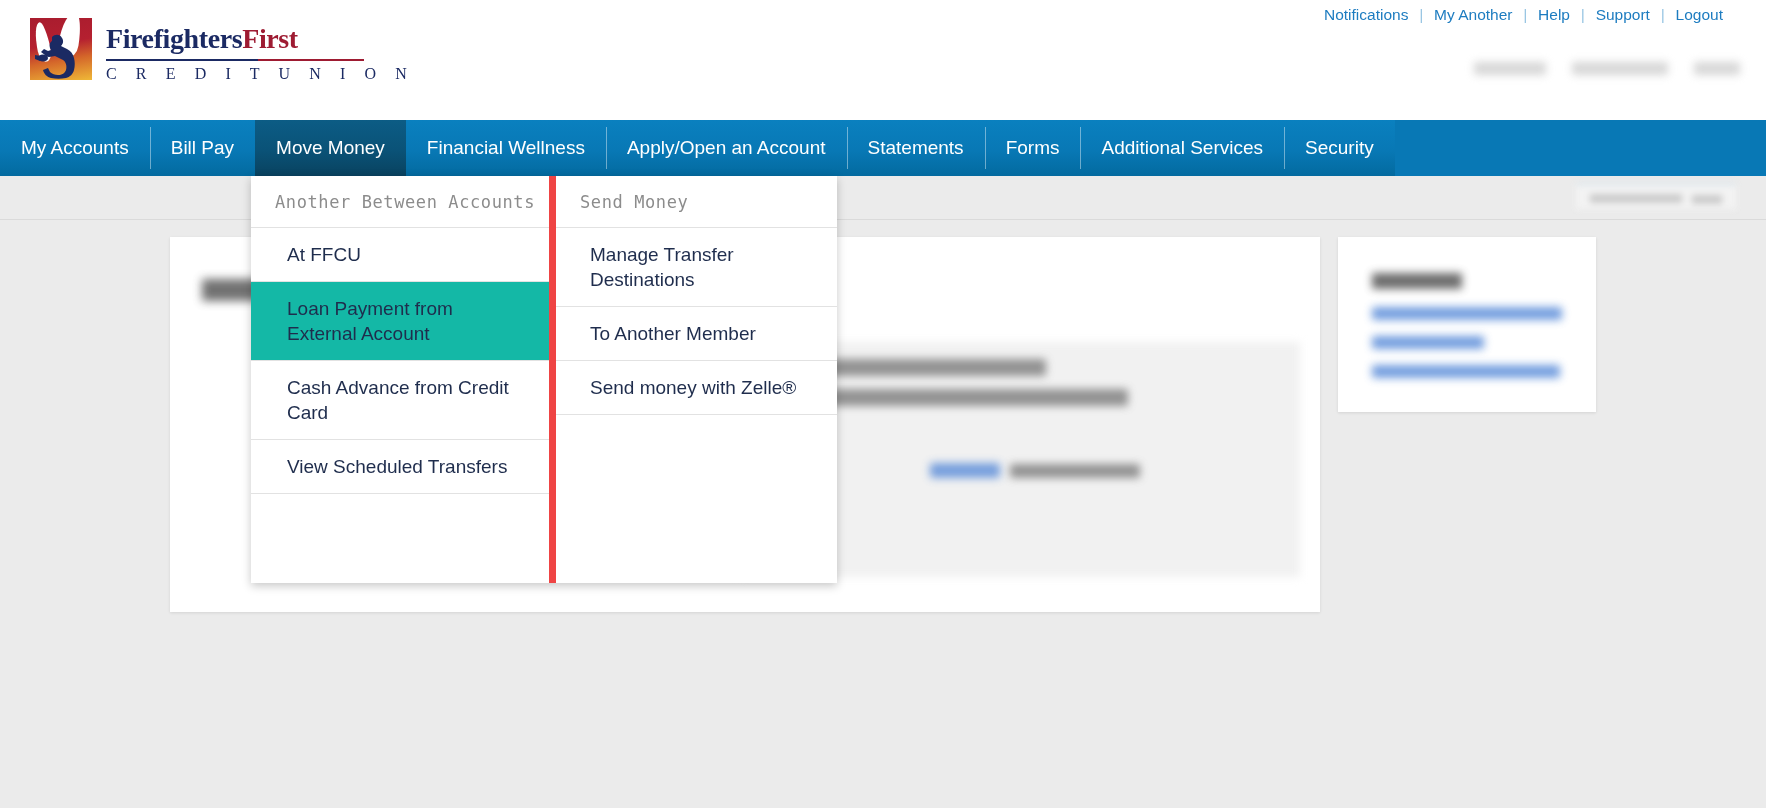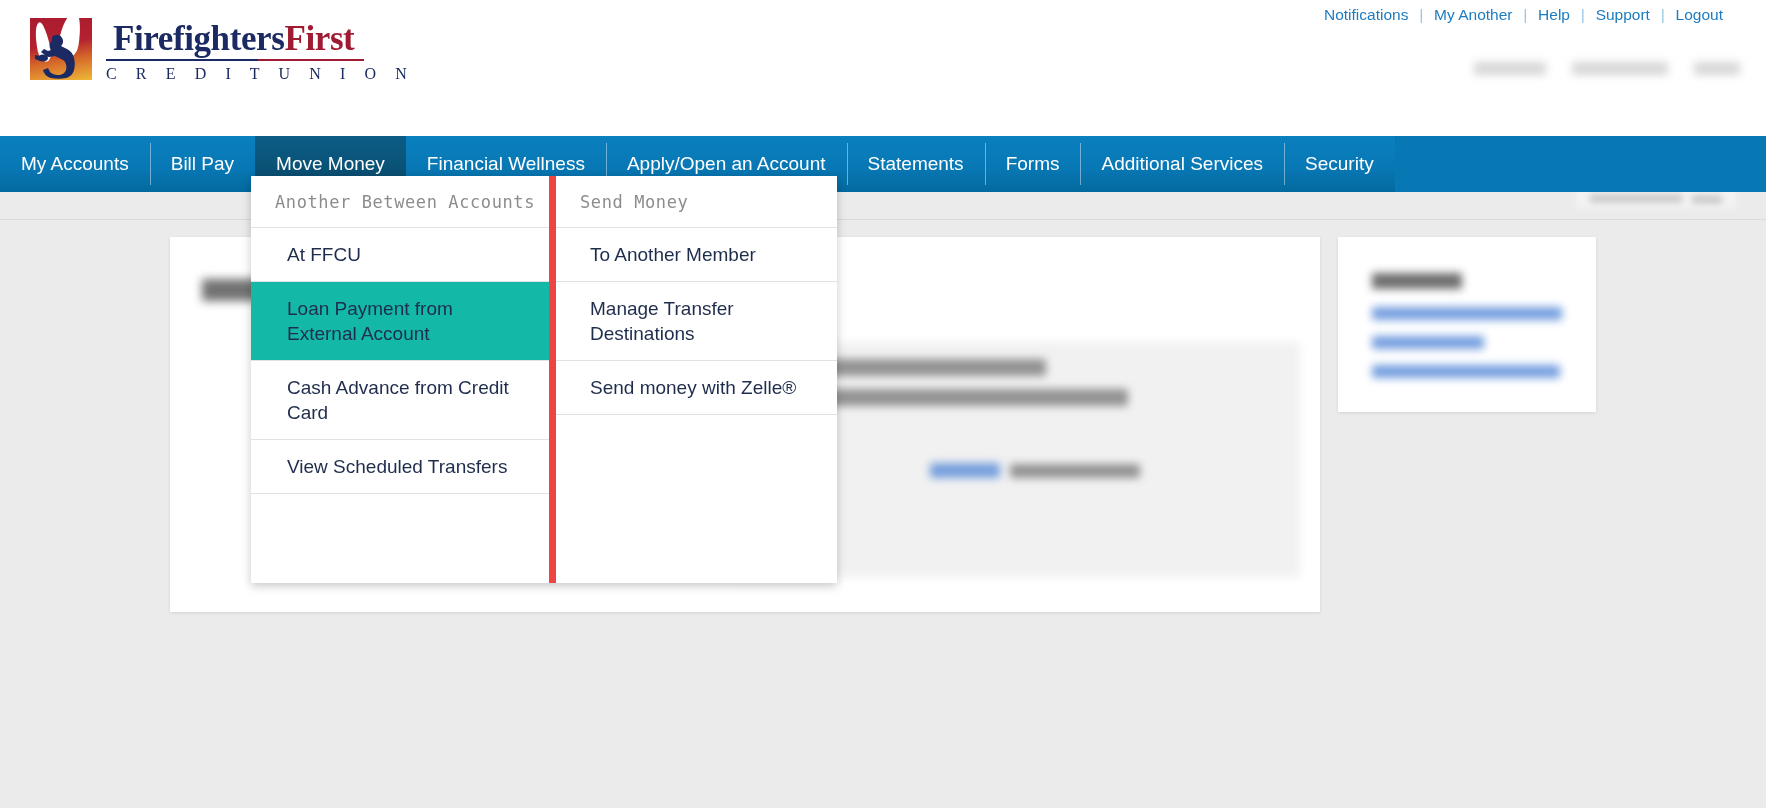--- a/index.html
+++ b/index.html
@@ -86,26 +86,25 @@
     transform: rotate(-12deg);
   }
   .logo-mark .fig {
     position: absolute;
     left: 5px; top: 13px;
     width: 48px; height: 49px;
   }
   .logo-text { margin-left: 14px; padding-top: 2px; }
   .logo-name {
     font-family: "Liberation Serif", serif;
-    font-size: 35px;
+    font-size: 28px;
     font-weight: bold;
     letter-spacing: -0.4px;
     line-height: 38px;
     white-space: nowrap;
-    margin-left: 7px;
   }
   .logo-name .w1 { color: #1b2a63; }
   .logo-name .w2 { color: #9e1b32; }
   .logo-rule {
     height: 2px;
     width: 258px;
     margin-top: 1px;
     background: linear-gradient(to right, #1b2a63 0 152px, #9e1b32 152px 258px);
   }
   .logo-sub {
@@ -129,21 +128,21 @@
   .masthead-blur span {
     display: block;
     height: 13px;
     background: #b6b6b6;
     border-radius: 2px;
   }
 
   
   .mainnav {
     position: absolute;
-    top: 136px; left: 0;
+    top: 120px; left: 0;
     width: 1766px;
     height: 56px;
     background: #0878b5;
     display: flex;
     align-items: stretch;
     z-index: 40;
   }
   .nav-item {
     position: relative;
     display: flex;
@@ -429,21 +428,21 @@
     <div class="dd-col col-1">
       <div class="dd-header">Another Between Accounts</div>
       <div class="dd-item">At FFCU</div>
       <div class="dd-item highlight" style="width:298px">Loan Payment from External Account</div>
       <div class="dd-item">Cash Advance from Credit Card</div>
       <div class="dd-item">View Scheduled Transfers</div>
     </div>
 
     <div class="dd-col col-2">
       <div class="dd-header">Send Money</div>
+      <div class="dd-item">Manage Transfer Destinations</div>
       <div class="dd-item">To Another Member</div>
-      <div class="dd-item">Manage Transfer Destinations</div>
       <div class="dd-item">Send money with Zelle®</div>
       <div class="dd-filler"></div>
     </div>
 
   </div>
 
 </div>
 
 </body></html>

